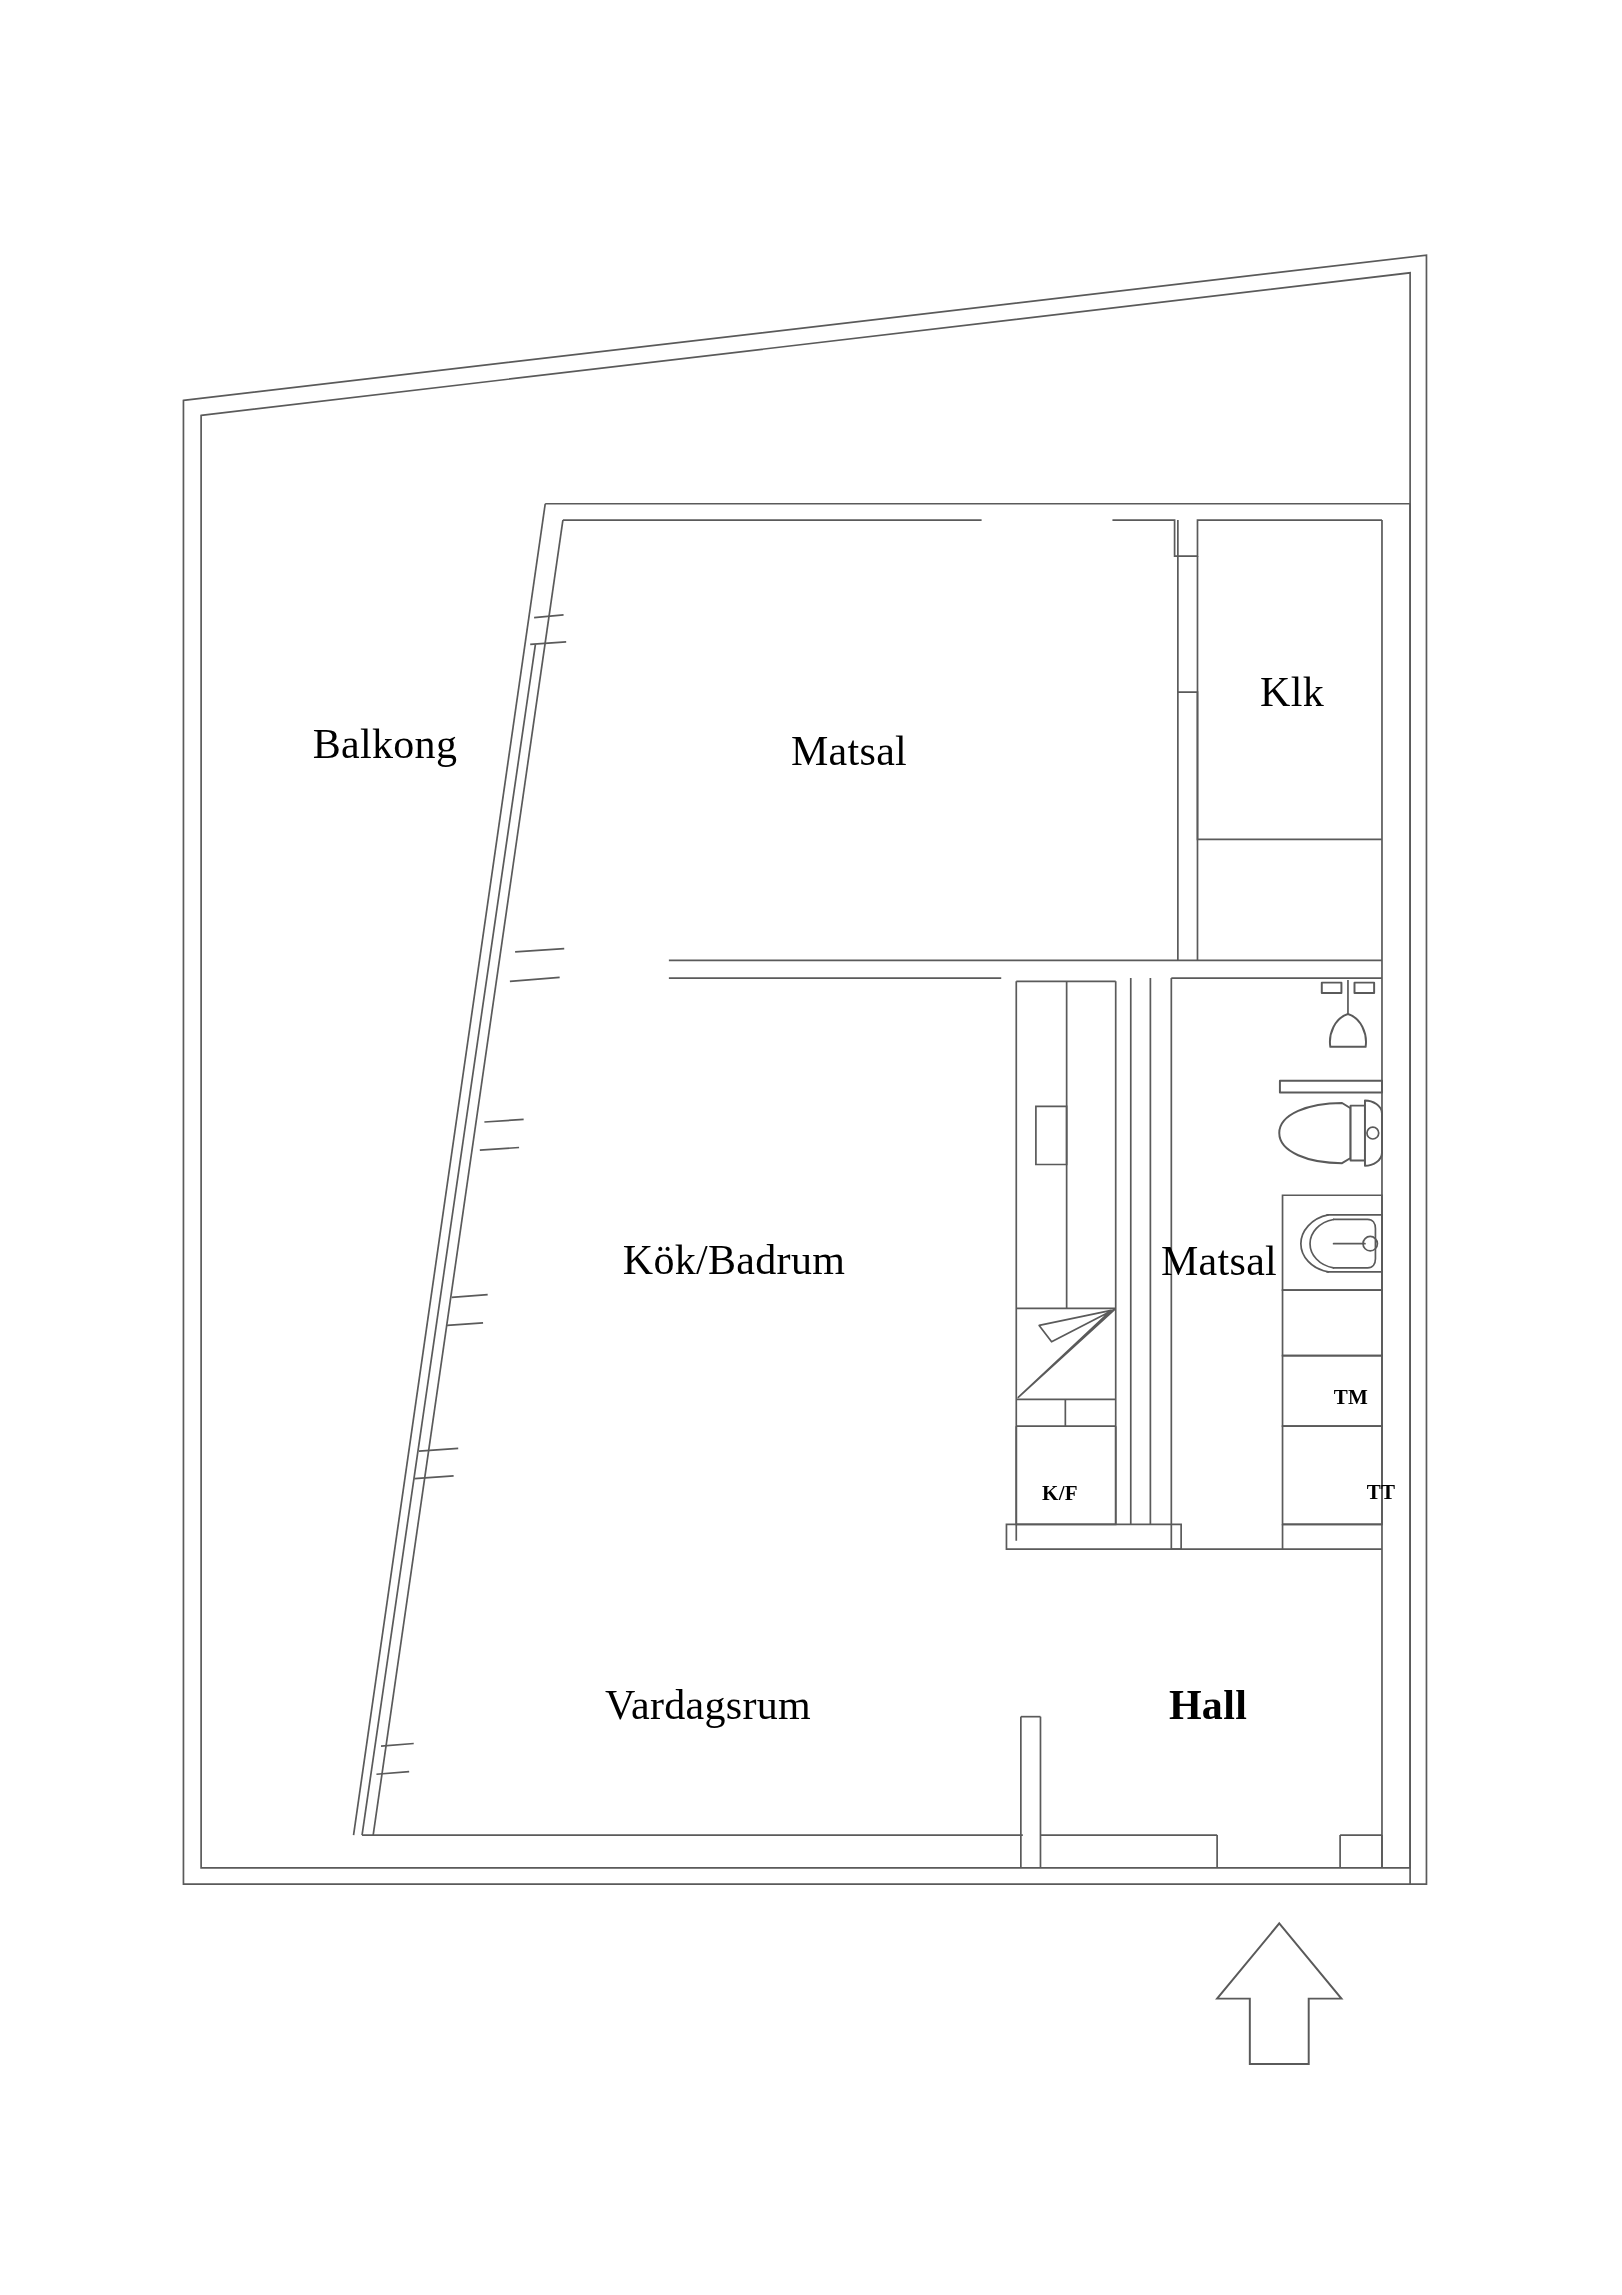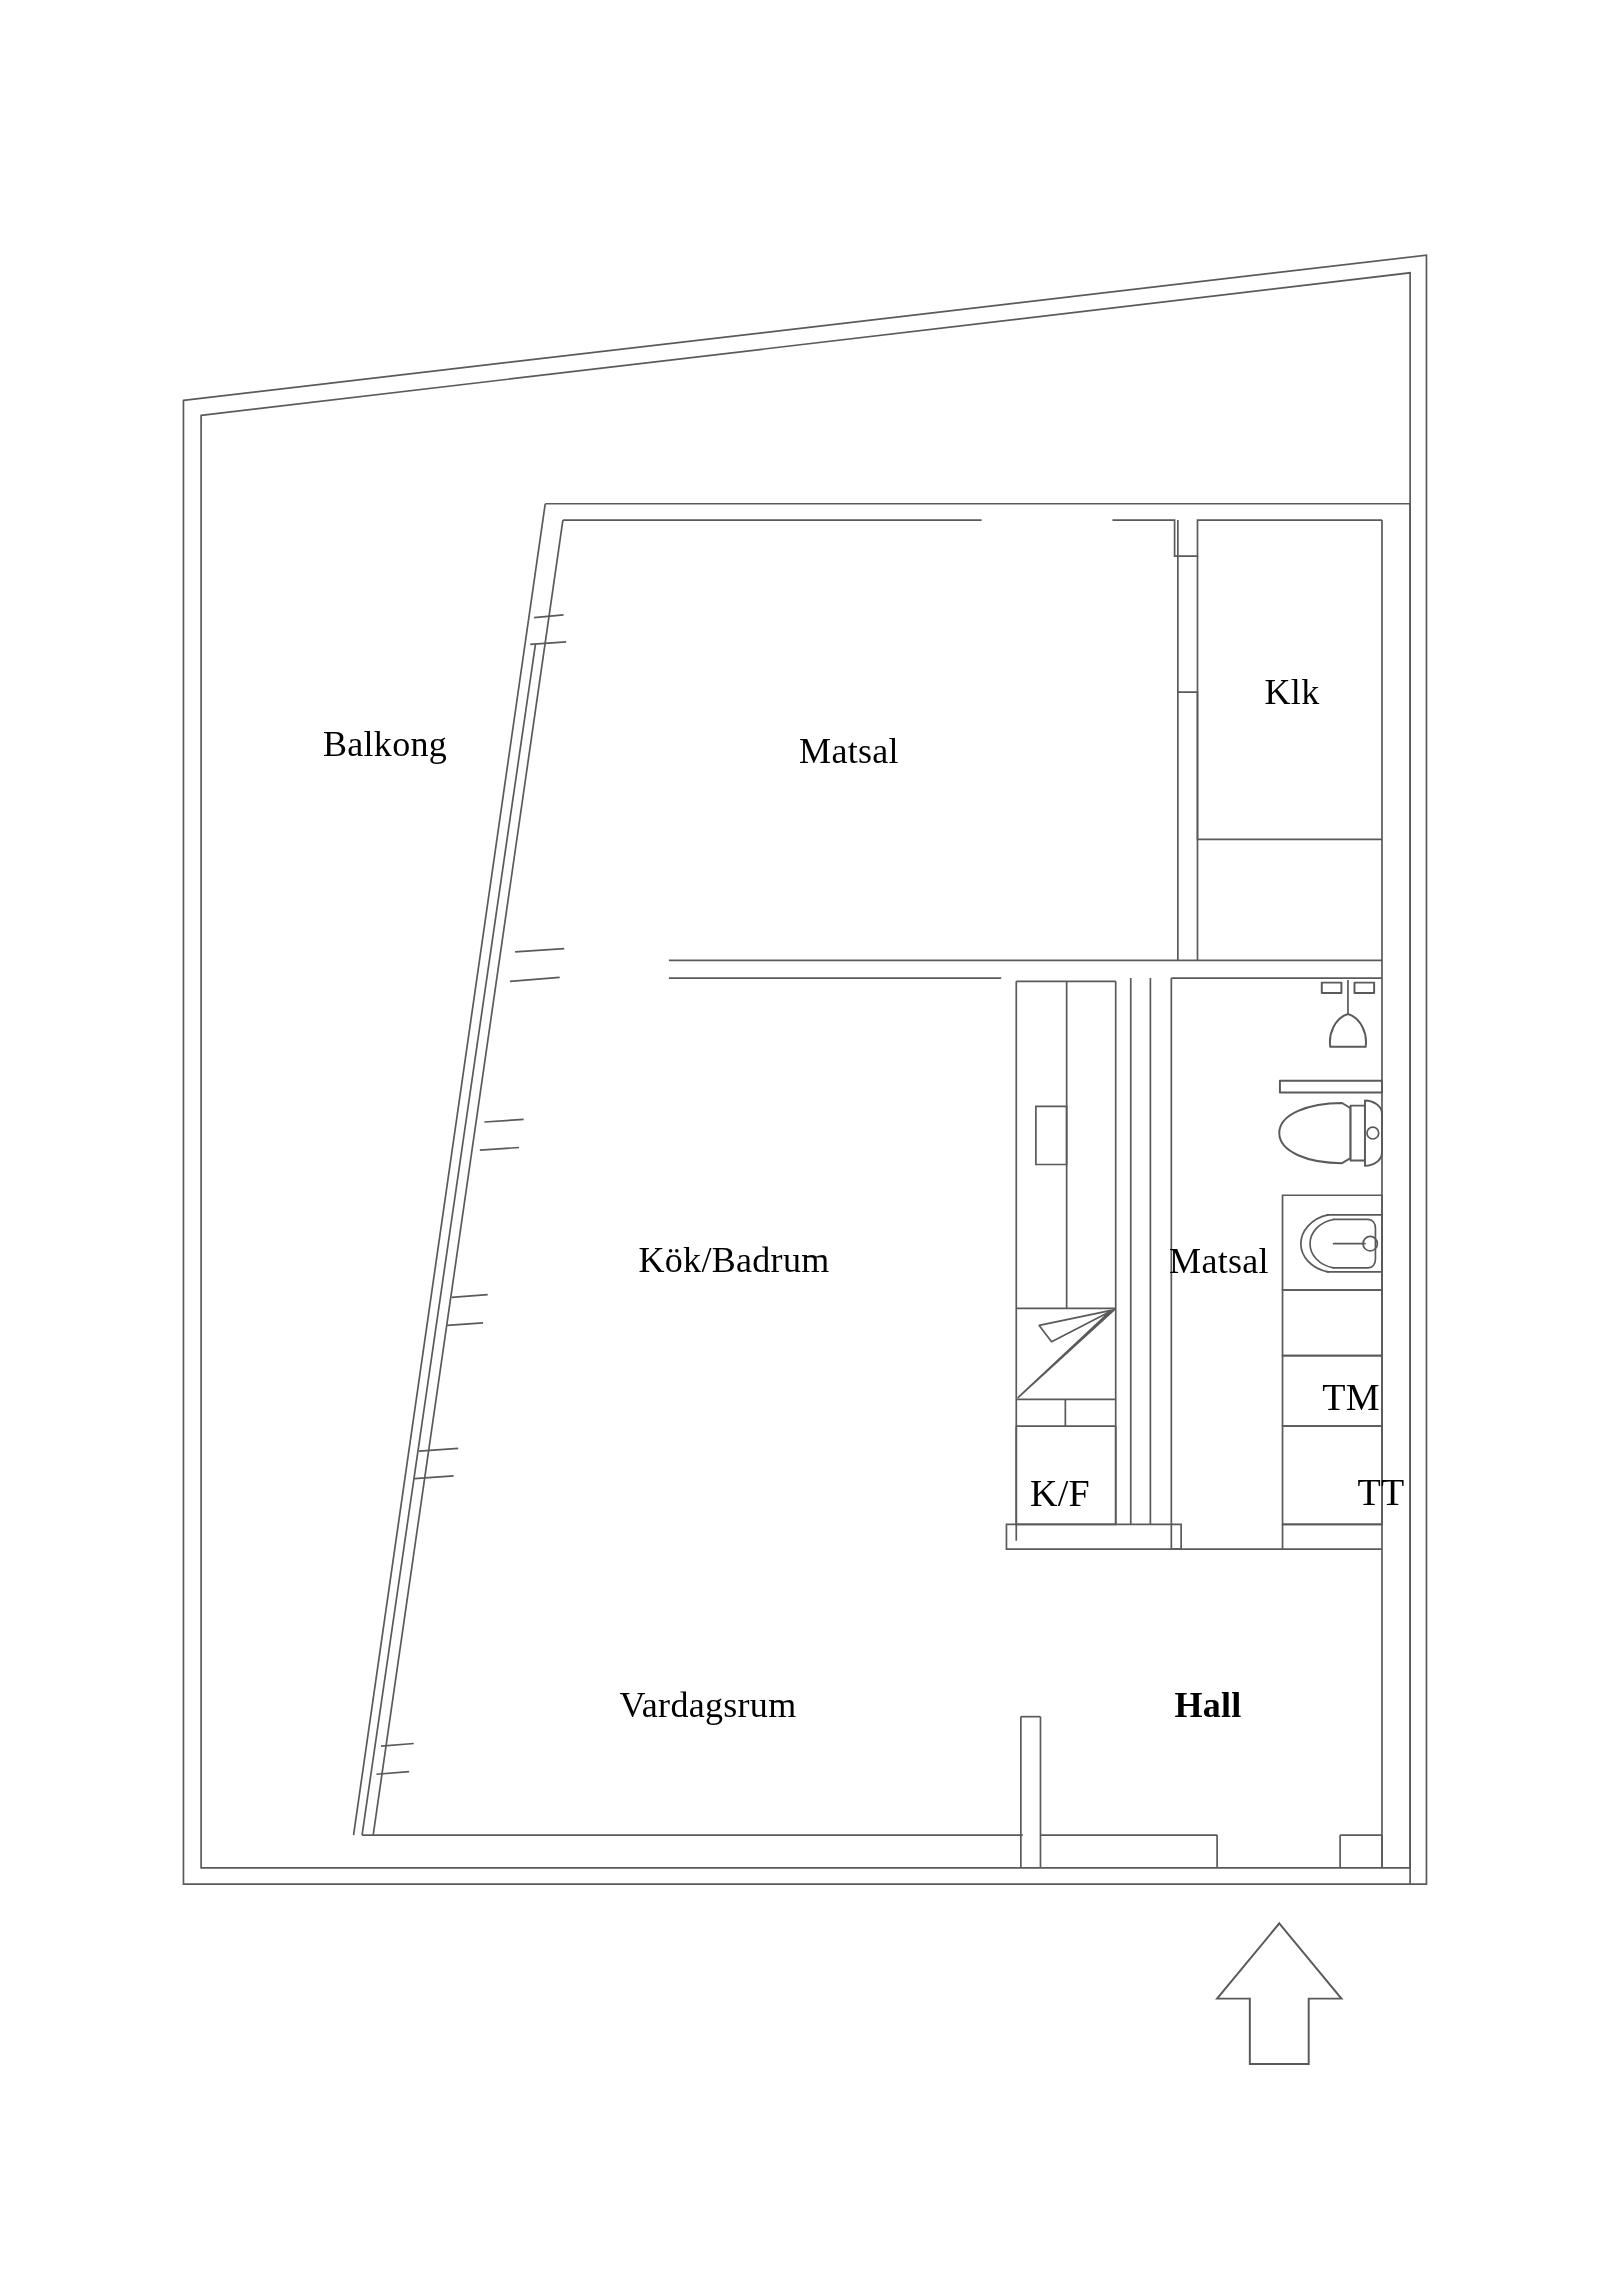--- a/index.html
+++ b/index.html
@@ -53,22 +53,22 @@
     stroke-linejoin: miter;
   }
   .room-label {
     position: absolute;
     font-family: "Liberation Serif", "DejaVu Serif", serif;
     color: #000000;
     white-space: nowrap;
     transform: translate(-50%, -50%);
     letter-spacing: 0.3px;
   }
-  .label-lg { font-size: 36px; }
-  .label-sm { font-size: 38px; }
+  .label-lg { font-size: 42px; }
+  .label-sm { font-size: 21px; font-weight: bold; }
 </style>
 </head>
 <body>
 
 <div id="floorplan-root">
 
   <svg id="plan-svg" viewBox="0 0 2480 3508" xmlns="http://www.w3.org/2000/svg">
 
     <g>
 

